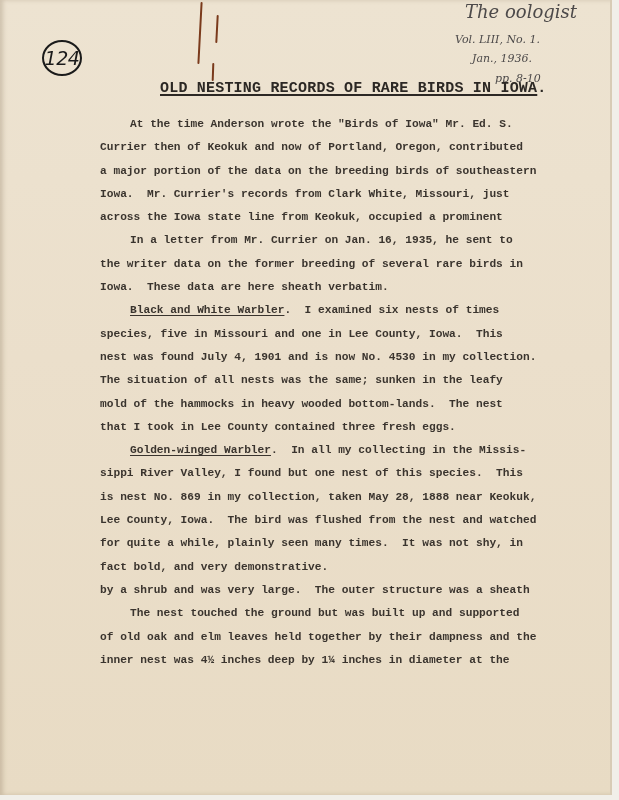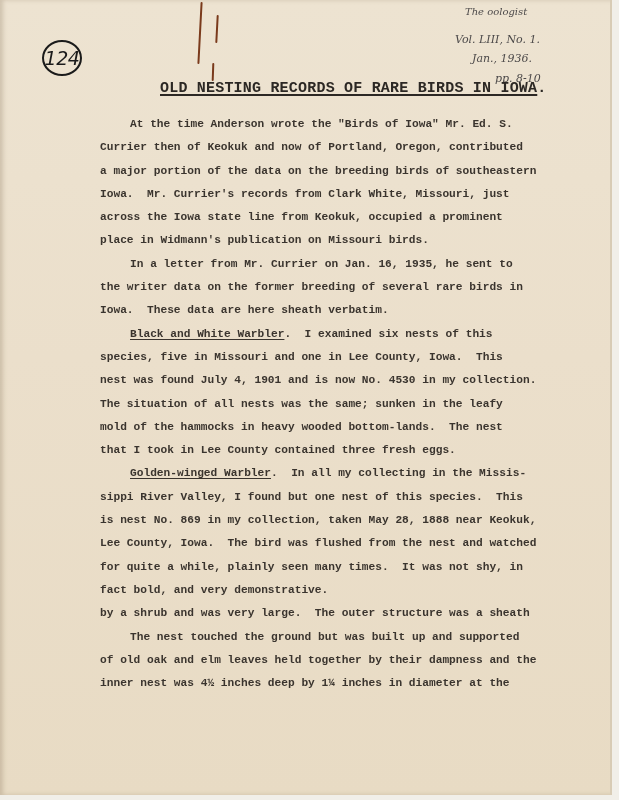--- a/index.html
+++ b/index.html
@@ -33,21 +33,21 @@
       display: flex; align-items: center; justify-content: center;
       font-family: "DejaVu Sans", sans-serif; font-size: 19px; color: #1b1b1b;
       font-style: italic; letter-spacing: -0.5px;
     }
     .citation {
       position: absolute; left: 455px; top: 5px;
       font-family: "DejaVu Serif", serif; font-style: italic;
       color: #4d4a4a; font-size: 11px; line-height: 14px;
     }
     .citation .c-line { position: absolute; white-space: nowrap; }
-    .citation .c1 { left: 10px; top: 0px; font-size: 10px; }
+    .citation .c1 { left: 10px; top: 0px; font-size: 18px; }
     .citation .c2 { left: 0px; top: 28px; }
     .citation .c3 { left: 17px; top: 47px; }
     .citation .c4 { left: 40px; top: 67px; }
 
     .title {
       position: absolute; left: 160px; top: 80px;
       font-family: "Liberation Mono", monospace; font-weight: bold;
       font-size: 15px; color: #2c2824; letter-spacing: 0.2px;
       white-space: nowrap;
     }
@@ -84,25 +84,24 @@
   <div class="title">
     <span class="t-text">OLD NESTING RECORDS OF RARE BIRDS IN IOWA</span><span>.</span>
   </div>
 
   <div class="body-text" id="body-text">
       <span class="line" style="padding-left: 0px; margin-left: 0px;"><span style="white-space: pre;">At the time Anderson wrote the "Birds of Iowa" Mr. Ed. S.</span></span>
       <span class="line" style="padding-left: 0px; margin-left: -30px;"><span style="white-space: pre;">Currier then of Keokuk and now of Portland, Oregon, contributed</span></span>
       <span class="line" style="padding-left: 0px; margin-left: -30px;"><span style="white-space: pre;">a major portion of the data on the breeding birds of southeastern</span></span>
       <span class="line" style="padding-left: 0px; margin-left: -30px;"><span style="white-space: pre;">Iowa.  Mr. Currier's records from Clark White, Missouri, just</span></span>
       <span class="line" style="padding-left: 0px; margin-left: -30px;"><span style="white-space: pre;">across the Iowa state line from Keokuk, occupied a prominent</span></span>
-      <span class="line" style="padding-left: 0px; margin-left: -30px;"><span style="white-space: pre;">place in Widmann's publication on Missouri birds.</span></span>
       <span class="line" style="padding-left: 0px; margin-left: 0px;"><span style="white-space: pre;">In a letter from Mr. Currier on Jan. 16, 1935, he sent to</span></span>
       <span class="line" style="padding-left: 0px; margin-left: -30px;"><span style="white-space: pre;">the writer data on the former breeding of several rare birds in</span></span>
       <span class="line" style="padding-left: 0px; margin-left: -30px;"><span style="white-space: pre;">Iowa.  These data are here sheath verbatim.</span></span>
-      <span class="line" style="padding-left: 0px; margin-left: 0px;"><span class="ul">Black and White Warbler</span><span style="white-space: pre;">.  I examined six nests of this</span></span>
+      <span class="line" style="padding-left: 0px; margin-left: 0px;"><span class="ul">Black and White Warbler</span><span style="white-space: pre;">.  I examined six nests of times</span></span>
       <span class="line" style="padding-left: 0px; margin-left: -30px;"><span style="white-space: pre; margin-top: 36px;">species, five in Missouri and one in Lee County, Iowa.  This</span></span>
       <span class="line" style="padding-left: 0px; margin-left: -30px;"><span style="white-space: pre;">nest was found July 4, 1901 and is now No. 4530 in my collection.</span></span>
       <span class="line" style="padding-left: 0px; margin-left: -30px;"><span style="white-space: pre;">The situation of all nests was the same; sunken in the leafy</span></span>
       <span class="line" style="padding-left: 0px; margin-left: -30px;"><span style="white-space: pre;">mold of the hammocks in heavy wooded bottom-lands.  The nest</span></span>
       <span class="line" style="padding-left: 0px; margin-left: -30px;"><span style="white-space: pre;">that I took in Lee County contained three fresh eggs.</span></span>
       <span class="line" style="padding-left: 0px; margin-left: 0px;"><span class="ul">Golden-winged Warbler</span><span style="white-space: pre;">.  In all my collecting in the Missis-</span></span>
       <span class="line" style="padding-left: 0px; margin-left: -30px;"><span style="white-space: pre;">sippi River Valley, I found but one nest of this species.  This</span></span>
       <span class="line" style="padding-left: 0px; margin-left: -30px;"><span style="white-space: pre;">is nest No. 869 in my collection, taken May 28, 1888 near Keokuk,</span></span>
       <span class="line" style="padding-left: 0px; margin-left: -30px;"><span style="white-space: pre;">Lee County, Iowa.  The bird was flushed from the nest and watched</span></span>
       <span class="line" style="padding-left: 0px; margin-left: -30px;"><span style="white-space: pre;">for quite a while, plainly seen many times.  It was not shy, in</span></span>

